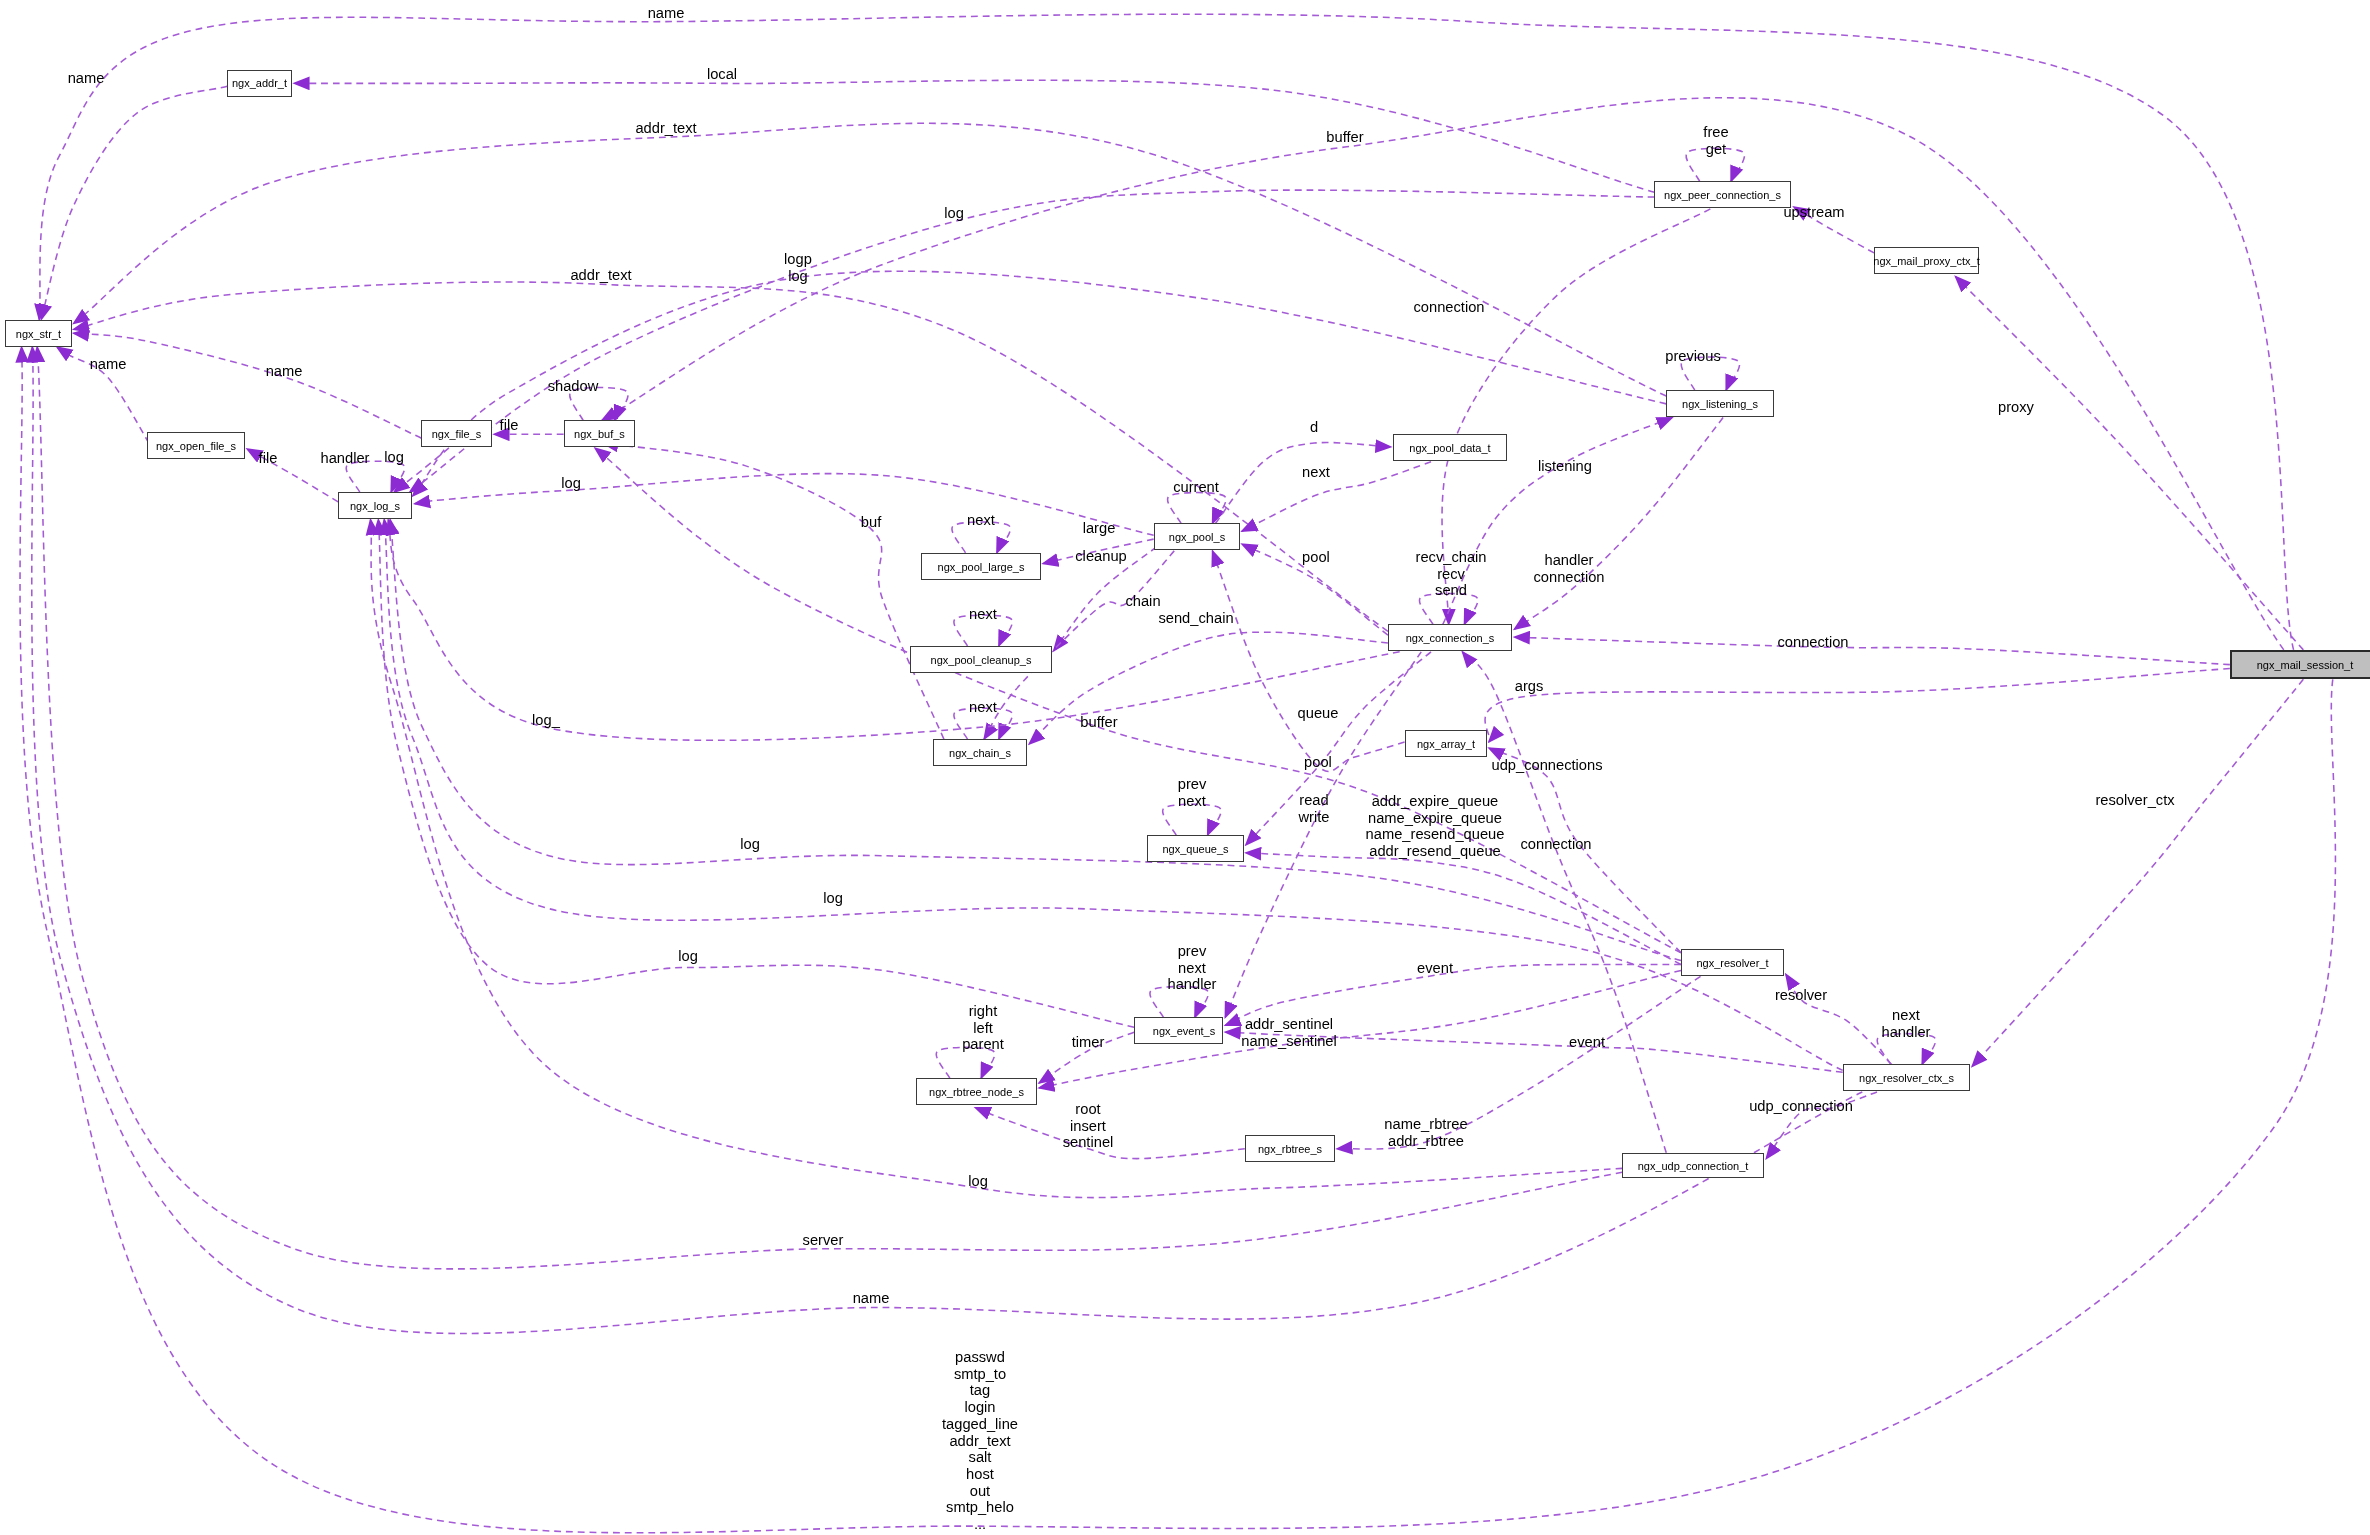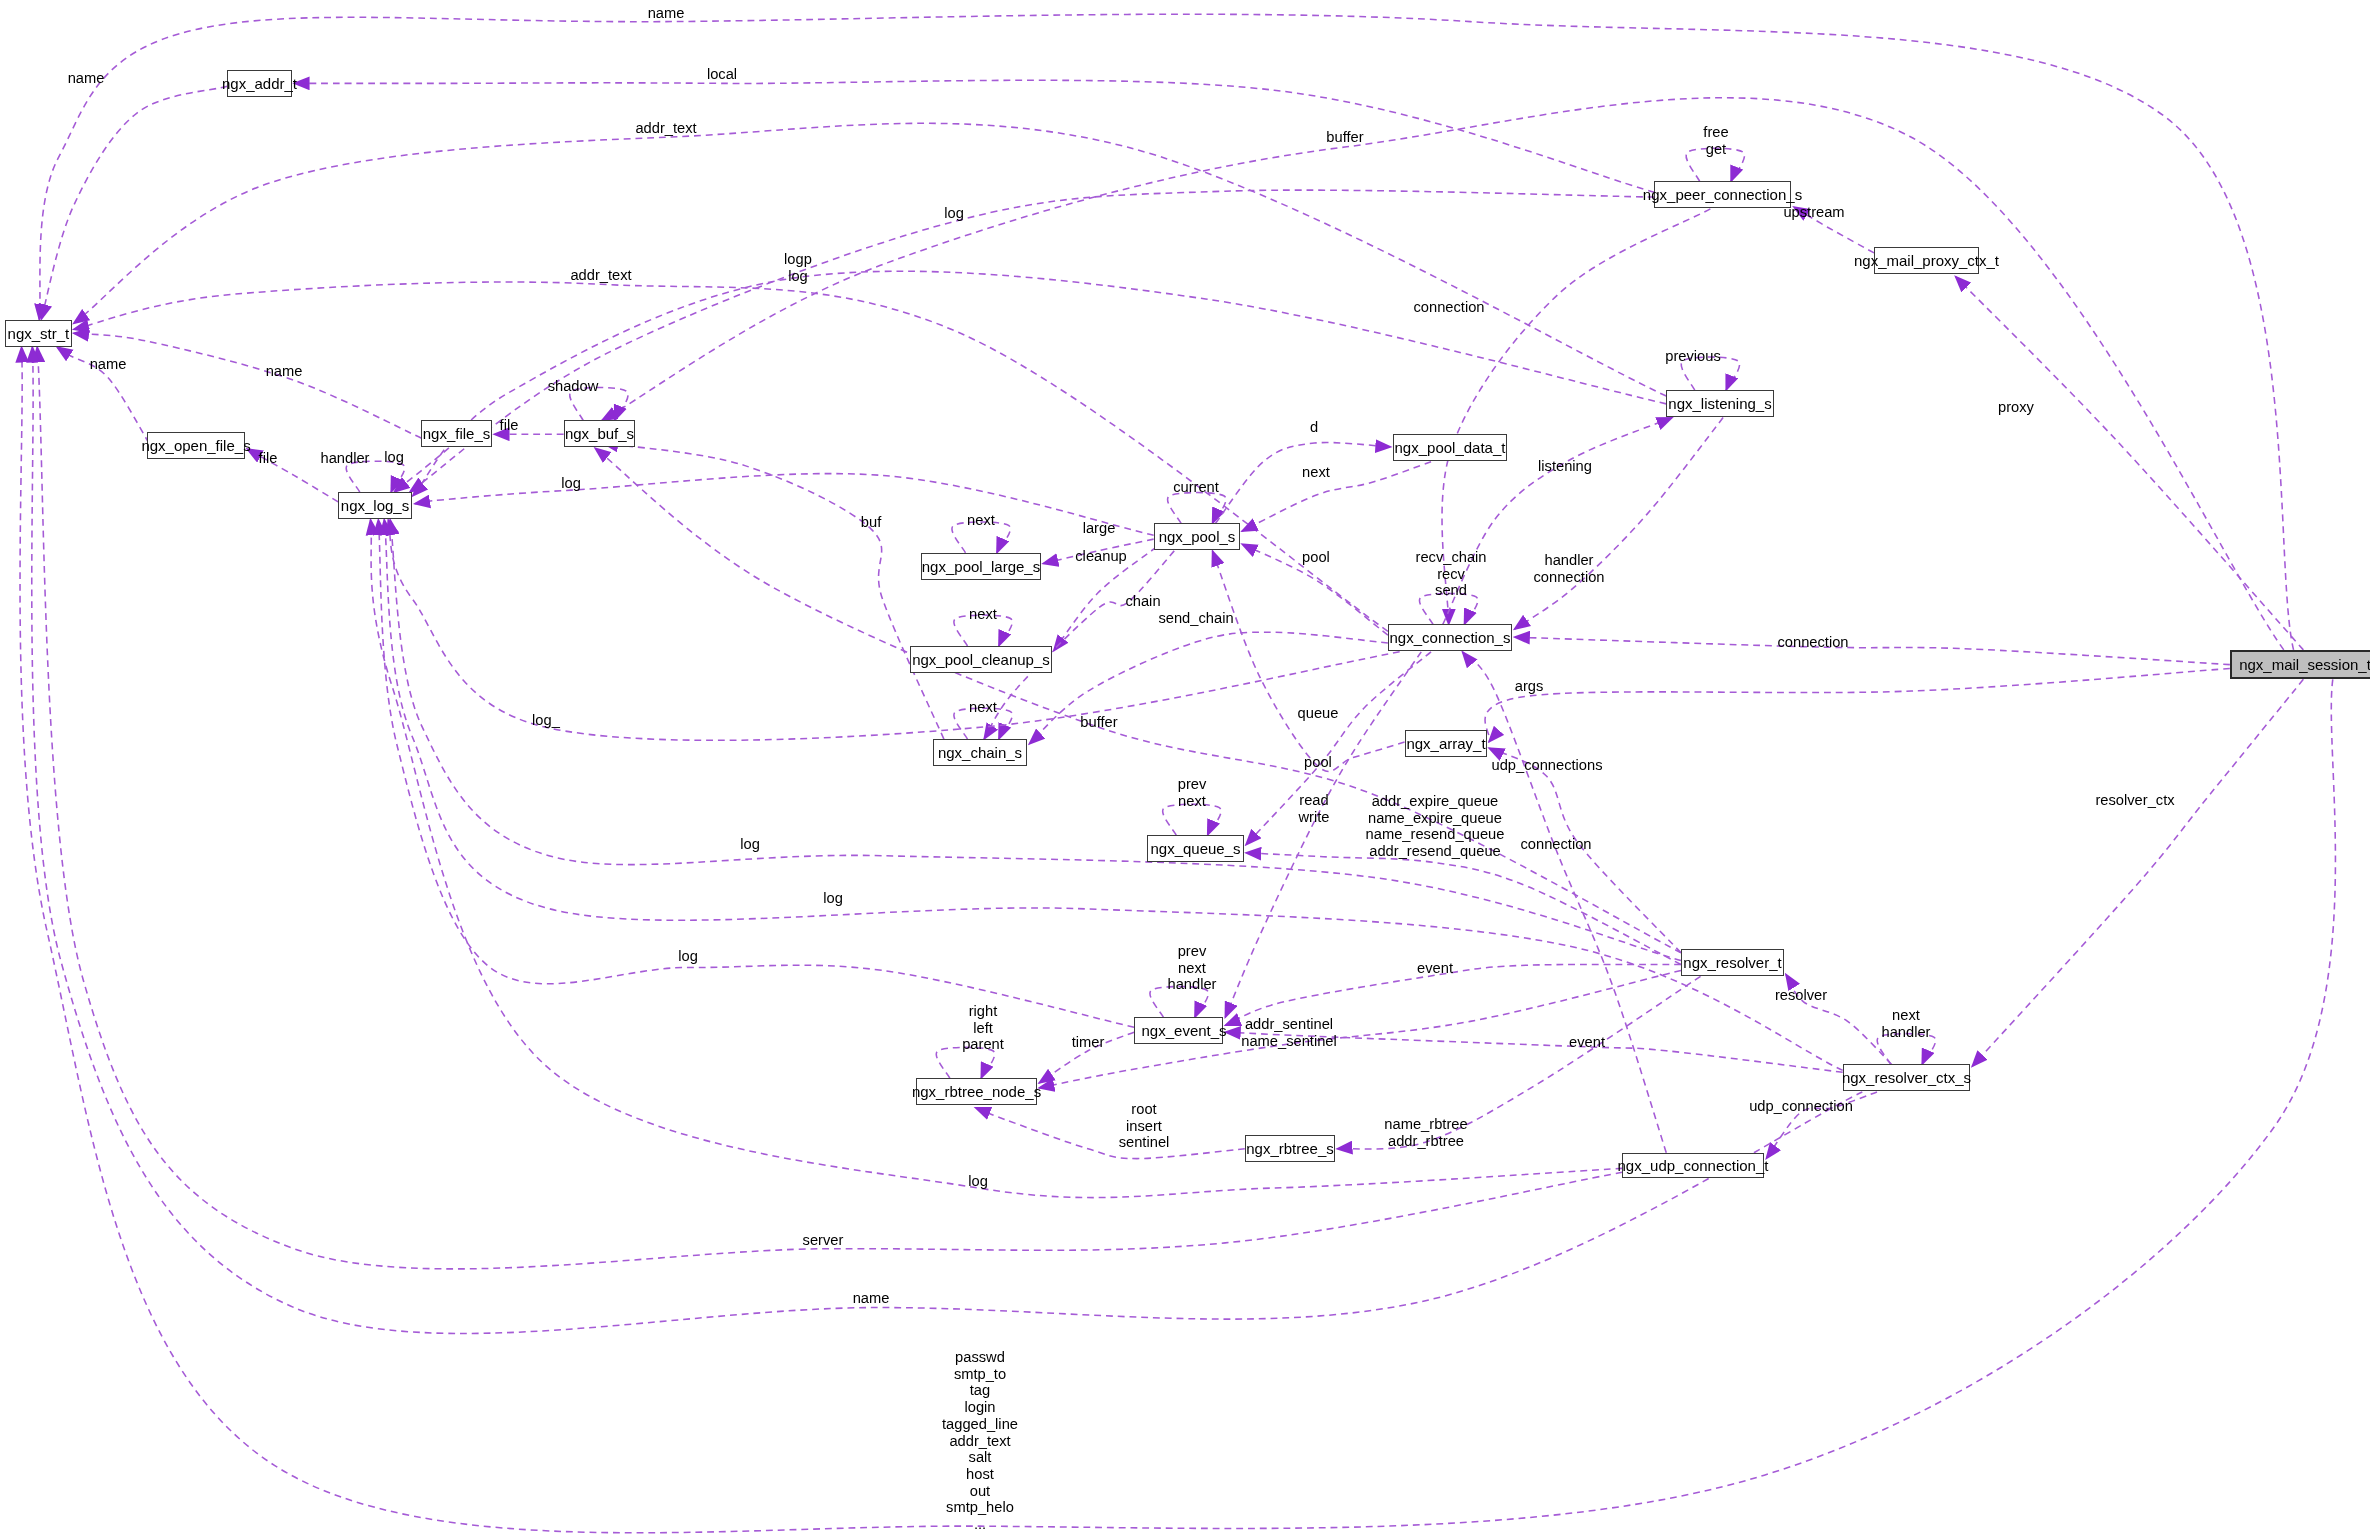--- a/index.html
+++ b/index.html
@@ -1,20 +1,20 @@
 <!DOCTYPE html>
 <html><head>
 <meta charset="utf-8">
 <style>
   html,body{margin:0;padding:0;background:#ffffff;}
   #diagram{position:relative;width:2371px;height:1536px;background:#ffffff;overflow:hidden;
            font-family:"Liberation Sans", sans-serif;}
   #edges{position:absolute;left:0;top:0;width:2371px;height:1536px;}
   .node{position:absolute;box-sizing:border-box;border:1px solid #3a3a3a;background:#ffffff;
-        display:flex;align-items:center;justify-content:center;font-size:15px;color:#000;
+        display:flex;align-items:center;justify-content:center;font-size:11px;color:#000;
         white-space:nowrap;padding:0 3.9px;}
   .node.hl{background:#bfbfbf;border:2px solid #2a2a2a;}
   .elabel{position:absolute;transform:translate(-50%,-50%);font-size:14.7px;color:#000;
           text-align:center;white-space:pre;line-height:16.7px;}
 </style>
 </head>
 <body>
 
 <div id="diagram">
   <svg id="edges" xmlns="http://www.w3.org/2000/svg" viewBox="0 0 2419 1567">
@@ -150,21 +150,21 @@
       <div class="elabel" style="left: 1192px; top: 968px;">prev
 next
 handler</div>
       <div class="elabel" style="left: 1435px; top: 968px;">event</div>
       <div class="elabel" style="left: 1088px; top: 1042px;">timer</div>
       <div class="elabel" style="left: 983px; top: 1028px;">right
 left
 parent</div>
       <div class="elabel" style="left: 1289px; top: 1033px;">addr_sentinel
 name_sentinel</div>
-      <div class="elabel" style="left: 1144px; top: 1126px;">root
+      <div class="elabel" style="left: 1088px; top: 1126px;">root
 insert
 sentinel</div>
       <div class="elabel" style="left: 1426px; top: 1133px;">name_rbtree
 addr_rbtree</div>
       <div class="elabel" style="left: 978px; top: 1181px;">log</div>
       <div class="elabel" style="left: 1801px; top: 995px;">resolver</div>
       <div class="elabel" style="left: 1906px; top: 1024px;">next
 handler</div>
       <div class="elabel" style="left: 1801px; top: 1106px;">udp_connection</div>
       <div class="elabel" style="left: 2135px; top: 800px;">resolver_ctx</div>

